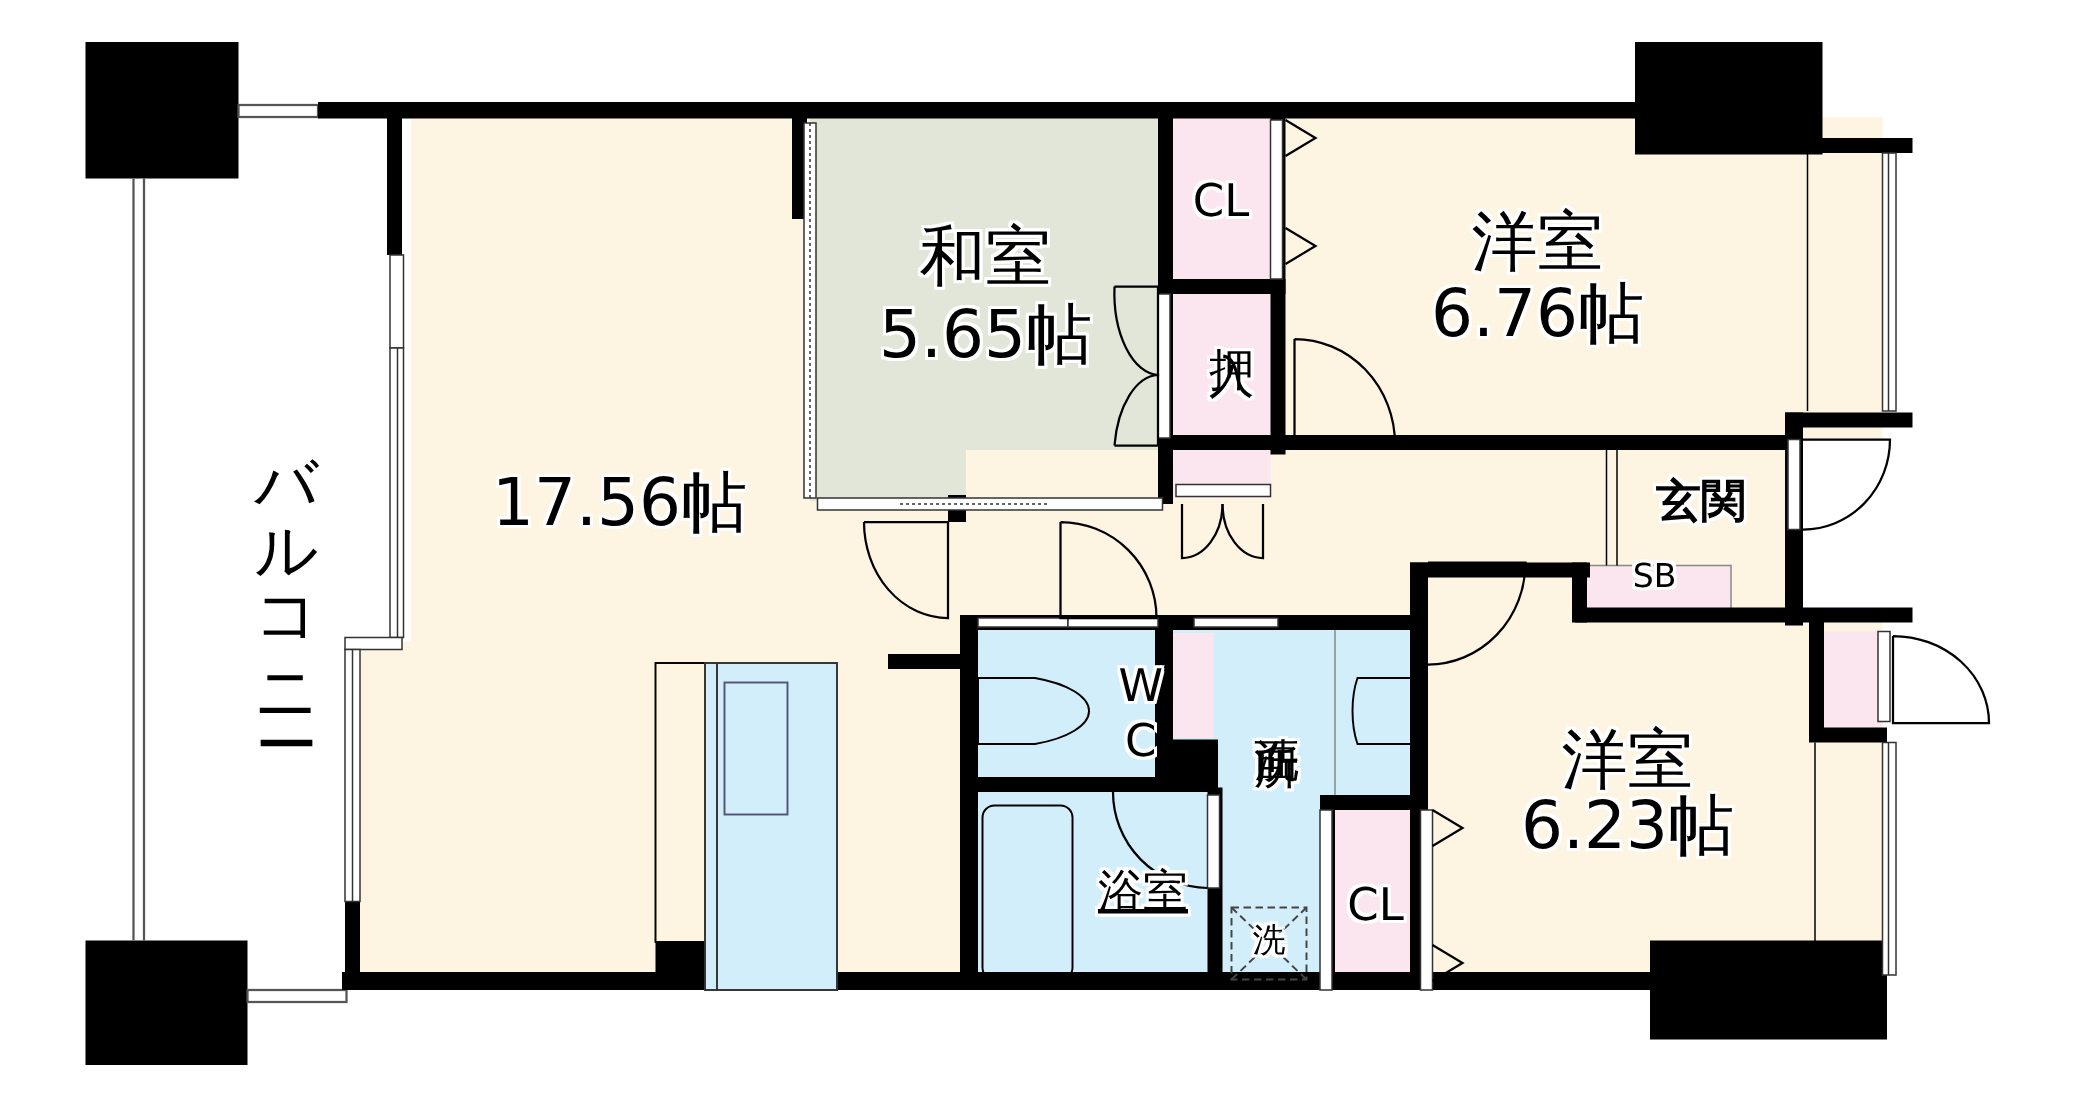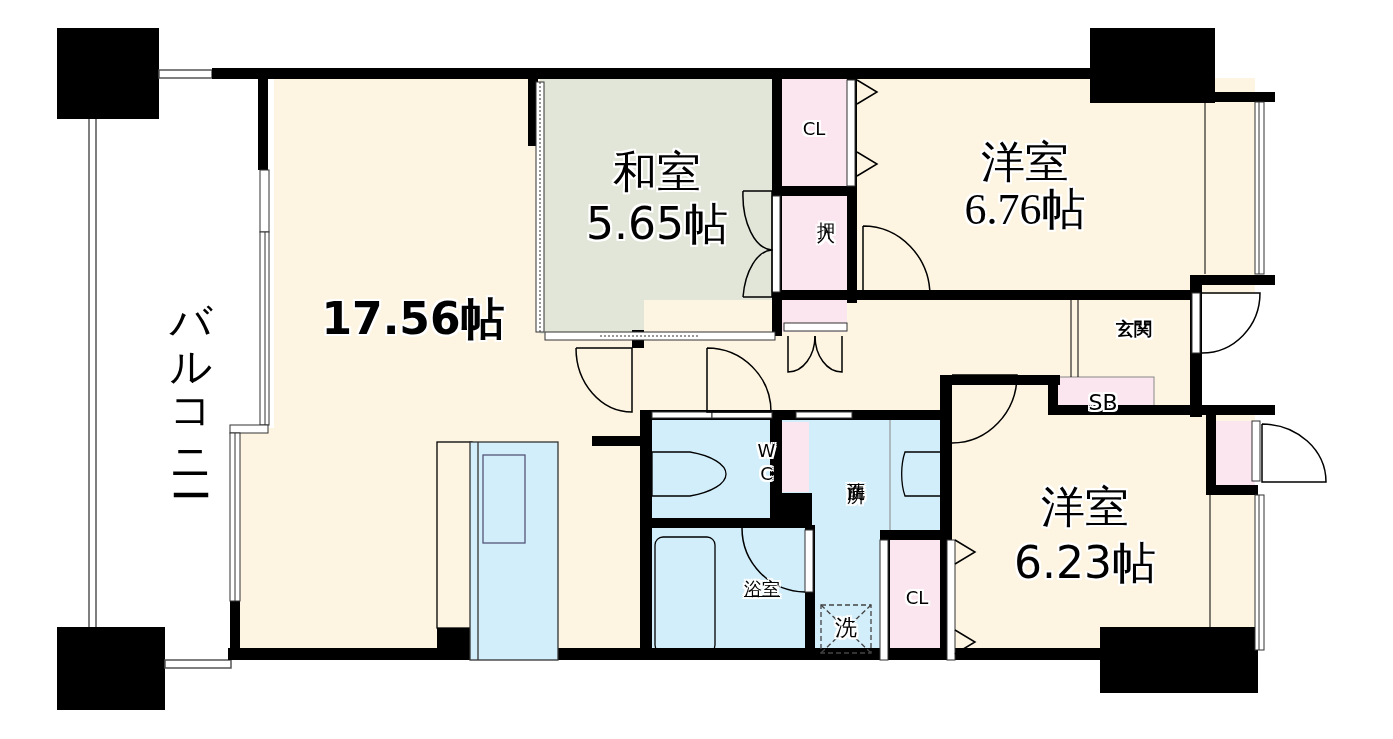--- a/index.html
+++ b/index.html
@@ -1,21 +1,21 @@
 <!DOCTYPE html>
 <html><head>
   <meta charset="utf-8">
   <style>
     html, body { margin: 0; padding: 0; background: #ffffff; }
     body { width: 1393px; height: 739px; position: relative; overflow: hidden; font-family: "DejaVu Sans", "Liberation Sans", sans-serif; }
     #plan { position: absolute; left: 0; top: 0; width: 1393px; height: 739px; }
     .label { position: absolute; color: #000; text-align: center; line-height: 1.0; white-space: nowrap;
       text-shadow: 2px 0 0 #fff, -2px 0 0 #fff, 0 2px 0 #fff, 0 -2px 0 #fff, 2px 2px 0 #fff, -2px -2px 0 #fff, 2px -2px 0 #fff, -2px 2px 0 #fff; }
     .big { font-size: 44px; }
-    .mid { font-size: 18px; }
+    .mid { font-size: 30px; }
     .sm { font-size: 22px; }
     .vert { writing-mode: vertical-rl; text-orientation: upright; letter-spacing: 2px; }
   </style>
 </head>
 <body>
 
 <svg id="plan" viewBox="0 0 1393 739" xmlns="http://www.w3.org/2000/svg">
 
   <g>
     <rect x="274" y="78" width="370" height="582" fill="#fdf5e2"></rect>
@@ -144,49 +144,49 @@
     <line x1="871" y1="605" x2="821" y2="653" stroke="#444" stroke-dasharray="5,3"></line>
     <line x1="890" y1="420" x2="890" y2="530" stroke="#888" stroke-width="1"></line>
     <line x1="1205" y1="102" x2="1205" y2="274" stroke-width="1"></line>
     <line x1="1210" y1="495" x2="1210" y2="648" stroke-width="1"></line>
     <line x1="1071" y1="300" x2="1071" y2="377" stroke-width="1"></line>
     <line x1="1078" y1="300" x2="1078" y2="377" stroke-width="1"></line>
   </g>
 </svg>
 
 <div class="label big" style="left:308px; top:294px; width:210px;">
-  <div style="margin-top:3px;font-weight:bold;">17.56帖</div>
+  <div style="margin-top:20px;">17.56帖</div>
 </div>
 
 <div class="label big" style="left:572px; top:150px; width:170px;">
   <div>和室</div>
   <div style="margin-top:8px;">5.65帖</div>
 </div>
 
 <div class="label big" style="left:940px; top:140px; width:170px;">
   <div>洋室</div>
-  <div style="margin-top:4px;font-family:Liberation Serif, serif;">6.76帖</div>
+  <div style="margin-top:4px;">6.76帖</div>
 </div>
 
 <div class="label big" style="left:1000px; top:485px; width:170px;">
   <div>洋室</div>
-  <div style="margin-top:12px;">6.23帖</div>
+  <div style="margin-top:0;">6.23帖</div>
 </div>
 
 <div class="label mid" style="left:1094px; top:320px; width:80px;font-weight:bold;">玄関</div>
 
 <div class="label mid vert" style="left:735px; top:440px; width:40px;">WC</div>
 
 <div class="label mid vert" style="left:825px; top:468px; width:40px;">洗面所</div>
 
 <div class="label mid" style="left:722px; top:580px; width:80px;text-decoration:underline;">浴室</div>
 
 <div class="label big vert" style="left:152px; top:275px; width:60px; font-size:42px;">バルコニー</div>
 
 <div class="label mid" style="left:784px; top:120px; width:60px;">CL</div>
 
 <div class="label mid vert" style="left:795px; top:208px; width:40px;">押入</div>
 
-<div class="label sm" style="left:1075px; top:392px; width:56px;">SB</div>
+<div class="label sm" style="left:1075px; top:374px; width:56px;">SB</div>
 
 <div class="label mid" style="left:888px; top:589px; width:58px;">CL</div>
 
 <div class="label sm" style="left:828px; top:617px; width:36px;">洗</div>
 
 </body></html>

